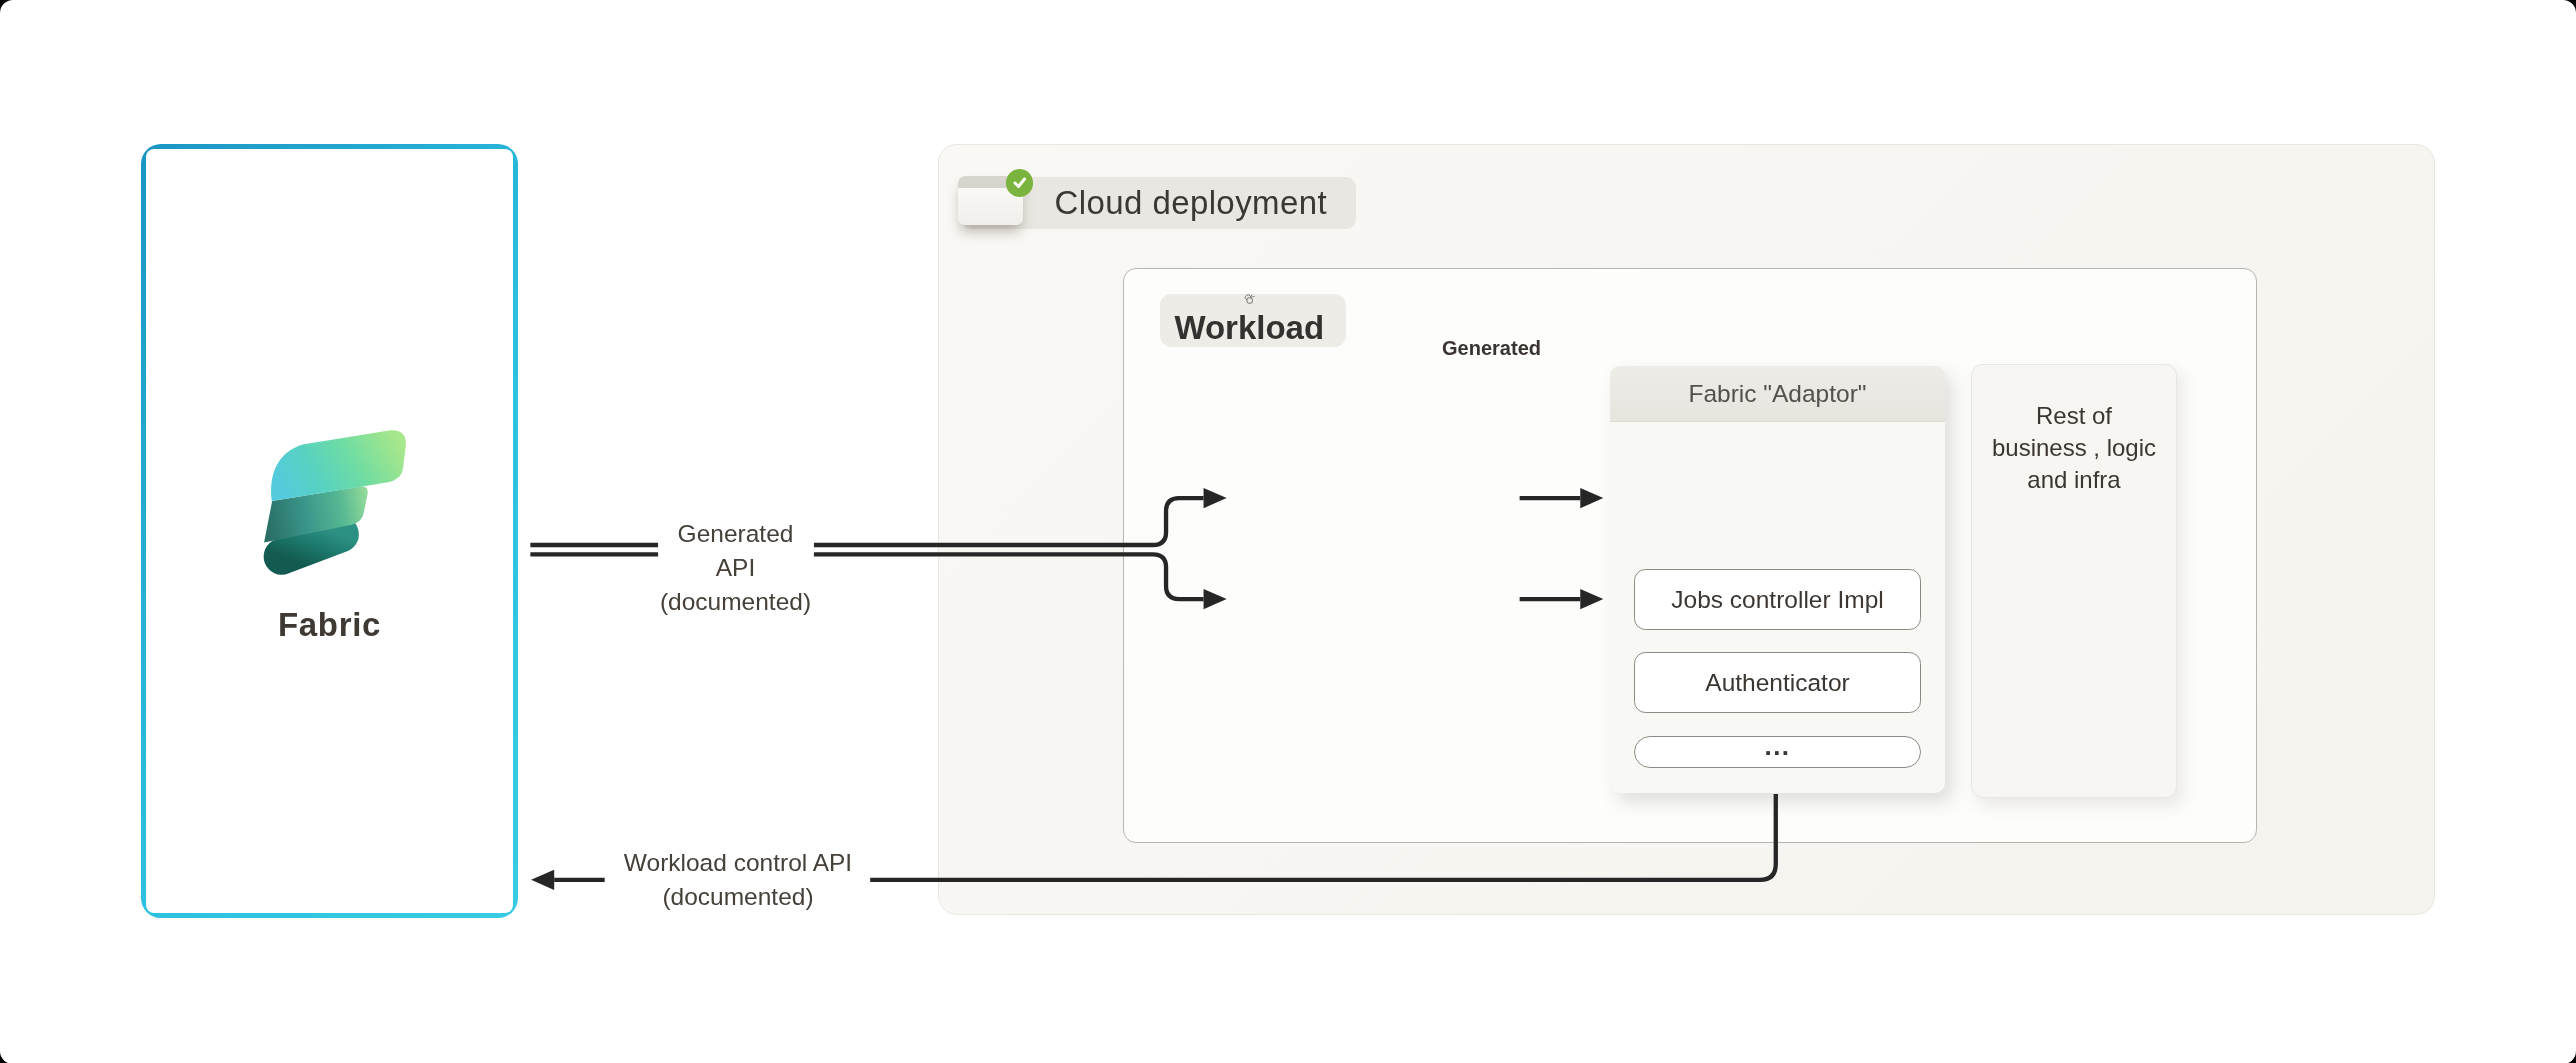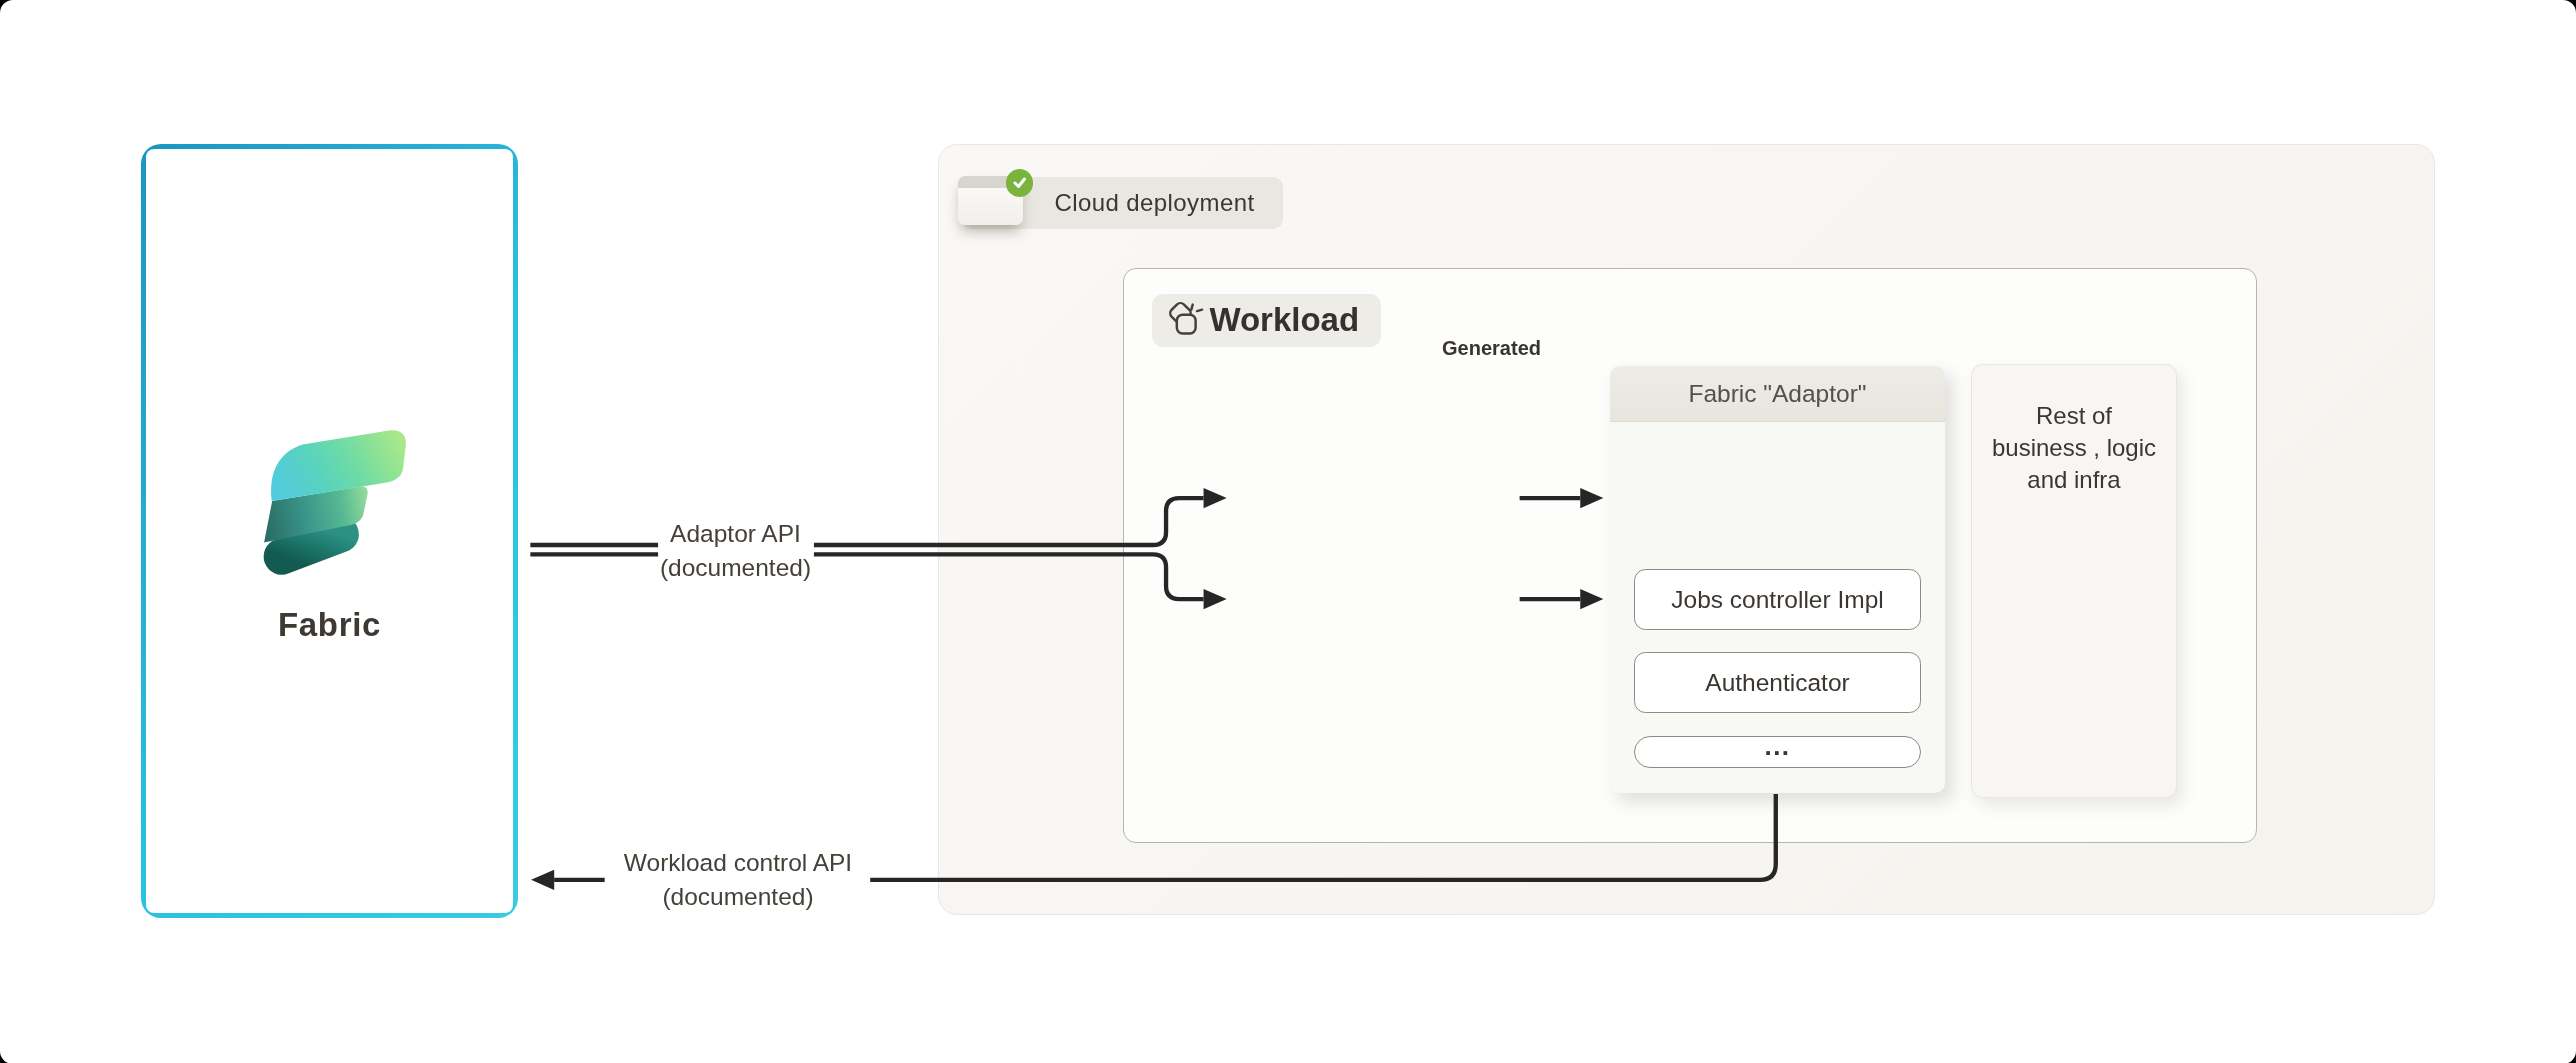--- a/index.html
+++ b/index.html
@@ -28,43 +28,43 @@
   
   .cloud-panel {
     position: absolute; left: 938px; top: 144px; width: 1497px; height: 771px;
     background: linear-gradient(135deg, #f9f8f5 0%, #f4f3ee 100%);
     border: 0.7px solid #e9e7e2; border-radius: 19px;
   }
   .cloud-header {
     position: absolute; left: 21.6px; top: 32px; height: 52px;
     background: #e9e7e1; border-radius: 10px;
     padding: 0 29px 0 94px; display: flex; align-items: center;
-    font-size: 24px; color: #3b3833; letter-spacing: 0.4px;
+    font-size: 33px; color: #3b3833; letter-spacing: 0.4px;
   }
   .win-icon {
     position: absolute; left: -2.2px; top: -1.4px; width: 65px; height: 49px;
     background: linear-gradient(#fcfbf9, #f1efeb); border-radius: 7.2px;
     box-shadow: 0 8.7px 13px -2.9px rgba(100,92,78,0.45);
   }
   .win-top { height: 12.3px; background: #d8d5cf; border-radius: 7.2px 7.2px 0 0; }
   .badge {
     position: absolute; right: -10px; top: -6.5px; width: 27.4px; height: 27.4px;
     background: #7ab43f; border-radius: 50%;
     display: flex; align-items: center; justify-content: center;
   }
 
   
   .workload-box {
     position: absolute; left: 184px; top: 123px; width: 1134px; height: 575px;
     background: #fdfdfc; border: 1.4px solid #b7b5b1; border-radius: 13px;
   }
   .workload-badge {
-    position: absolute; left: 28px; top: 24.5px; height: 53px;
+    position: absolute; left: 36px; top: 24.5px; height: 53px;
     background: #edece6; border-radius: 11.5px;
-    display: flex; align-items: center; gap: 4px; padding: 0 21.6px 0 14.4px;
+    display: flex; align-items: center; gap: 4px; padding: 0 21.6px 0 14.4px; flex-direction: column;
   }
   .workload-badge span { font-size: 33px; font-weight: 600; color: #343230; }
   .generated {
     position: absolute; left: 82px; top: 68px; width: 335px; text-align: right;
     font-size: 20px; font-weight: 700; color: #393430;
   }
   .column {
     position: absolute; top: 97px; width: 335px; height: 427px;
     background: #f8f8f5; border-radius: 10px;
     box-shadow: 7.2px 8.7px 17.3px rgba(95,88,76,0.18);
@@ -215,21 +215,21 @@
     <polygon points="2190,676 2222,690 2190,704"></polygon>
     <path d="M2106 830 H2190"></path>
     <polygon points="2190,816 2222,830 2190,844"></polygon>
 
     <path d="M2461 1100 V1197 Q2461 1219 2439 1219 H1206"></path>
     <path d="M838 1219 H768"></path>
     <polygon points="768,1205 768,1233 736,1219"></polygon>
   </svg>
 
   <div class="api-label">
-    <div>Adaptor API</div>
+    <div>Generated API</div>
     <div>(documented)</div>
   </div>
   <div class="control-label">
     <div>Workload control API</div>
     <div>(documented)</div>
   </div>
 
 </div>
 
 

